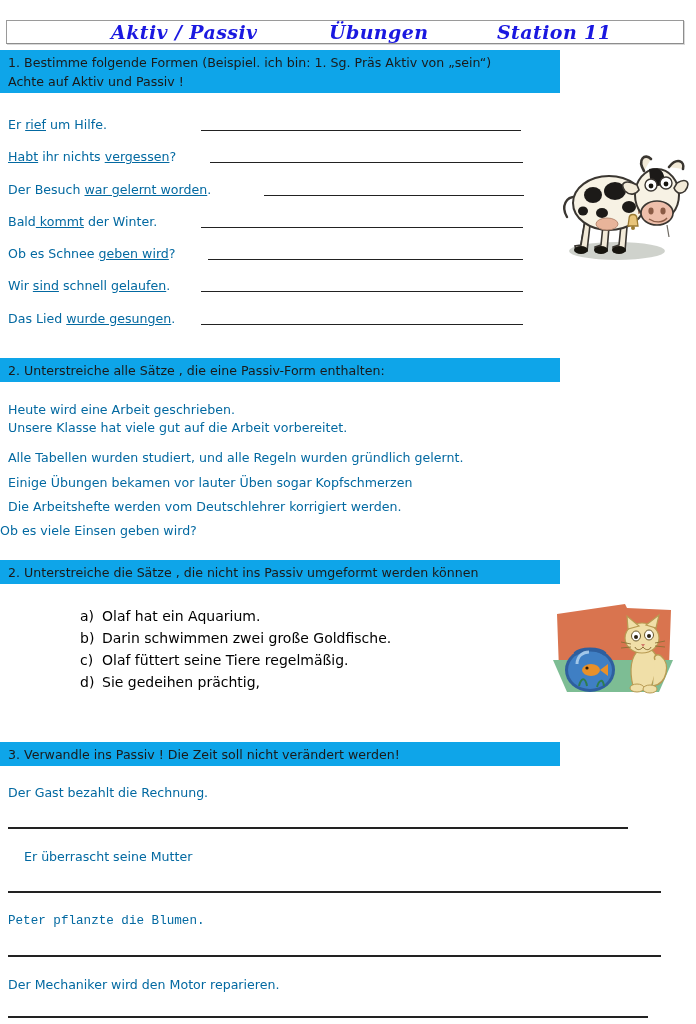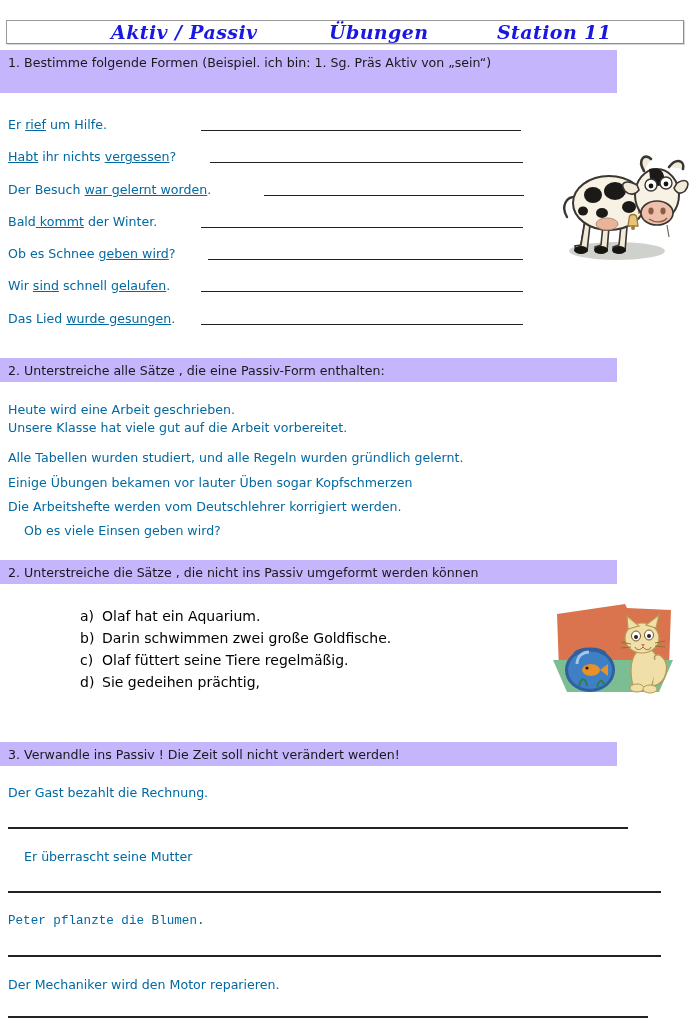--- a/index.html
+++ b/index.html
@@ -50,22 +50,22 @@
     white-space: nowrap;
   }
   .title-main  { left: 104px; }
   .title-sub   { left: 322px; }
   .title-stat  { left: 490px; }
 
   
   .bar {
     position: absolute;
     left: 0;
-    width: 617px;
-    background: #c4b5fd;
+    width: 560px;
+    background: #0ea5e9;
     box-sizing: border-box;
     padding: 4px 0 4px 8px;
     font-size: 12.6px;
     line-height: 18.5px;
     color: #1a1a1a;
   }
   .bar div { white-space: nowrap; }
 
   
   .txt {
@@ -121,20 +121,21 @@
 <div class="header-box">
   <div class="header-inner">
     <span class="title-part title-main">Aktiv / Passiv</span>
     <span class="title-part title-sub">Übungen</span>
     <span class="title-part title-stat">Station 11</span>
   </div>
 </div>
 
 <div class="bar" style="top:50px; height:43px;">
   <div>1. Bestimme folgende Formen (Beispiel. ich bin: 1. Sg. Präs Aktiv von „sein“)</div>
+  <div>Achte auf Aktiv und Passiv !</div>
 </div>
 
 <div class="txt" style="left:8px; top:117px;">
   <span>Er </span><u>rief</u><span> um Hilfe.</span>
 </div>
 <div class="rule" style="left:201px; top:130px; width:320px;"></div>
 
 <div class="txt" style="left:8px; top:149px;">
   <u>Habt</u><span> ihr nichts </span><u>vergessen</u><span>?</span>
 </div>
@@ -222,21 +223,21 @@
 
 <div class="bar" style="top:358px; height:24px;">
   <div>2. Unterstreiche alle Sätze , die eine Passiv-Form enthalten:</div>
 </div>
 
 <div class="txt" style="left:8px; top:402px;">Heute wird eine Arbeit geschrieben.</div>
 <div class="txt" style="left:8px; top:420px;">Unsere Klasse hat viele gut auf die Arbeit vorbereitet.</div>
 <div class="txt" style="left:8px; top:450px;">Alle Tabellen wurden studiert, und alle Regeln wurden gründlich gelernt.</div>
 <div class="txt" style="left:8px; top:475px;">Einige Übungen bekamen vor lauter Üben sogar Kopfschmerzen</div>
 <div class="txt" style="left:8px; top:499px;">Die Arbeitshefte werden vom Deutschlehrer korrigiert werden.</div>
-<div class="txt" style="left:24px; top:523px;">Ob es viele Einsen geben wird?</div>
+<div class="txt" style="left:0; top:523px;">Ob es viele Einsen geben wird?</div>
 
 <div class="bar" style="top:560px; height:24px;">
   <div>2. Unterstreiche die Sätze , die nicht ins Passiv umgeformt werden können</div>
 </div>
 
 <div class="abcd-item" style="left:80px; top:608px;">
   <span class="marker">a)</span><span>Olaf hat ein Aquarium.</span>
 </div>
 <div class="abcd-item" style="left:80px; top:630px;">
   <span class="marker">b)</span><span>Darin schwimmen zwei große Goldfische.</span>

